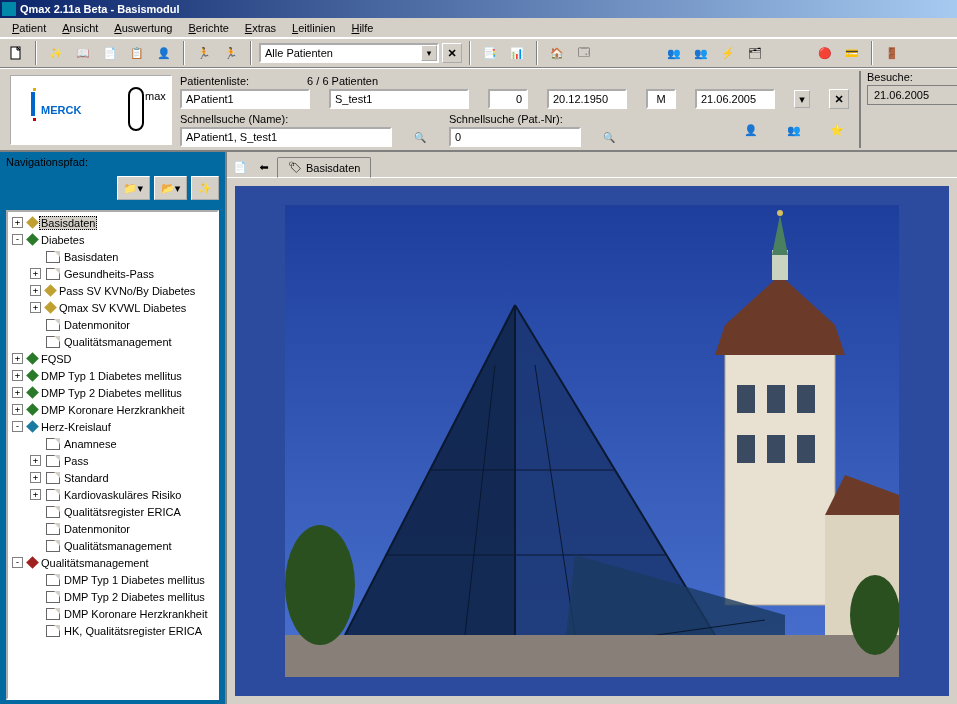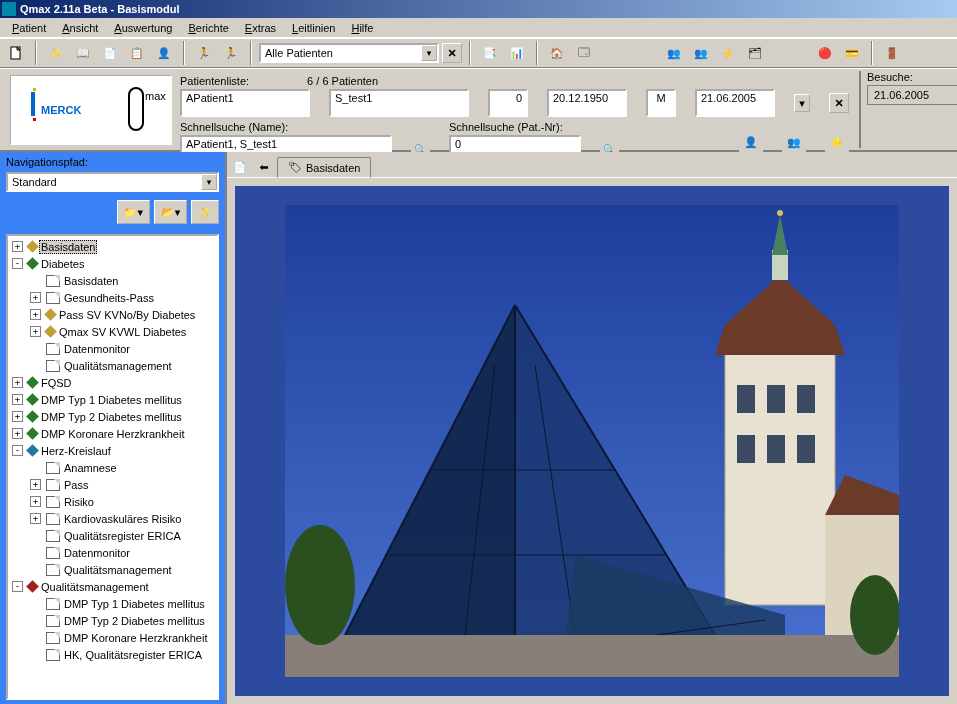--- a/index.html
+++ b/index.html
@@ -13,24 +13,24 @@
 .tbtn { width:24px; height:24px; border:1px solid #d4d0c8; display:inline-flex; align-items:center; justify-content:center; background:#d4d0c8; cursor:default;}
 .tsep { width:2px; height:24px; border-left:1px solid #808080; border-right:1px solid #fff; margin:0 4px; }
 .combo { height:20px; border:2px inset #fff; background:#fff; display:inline-flex; align-items:center; min-width:120px;}
 .combo input { border:none; flex:1; padding:0 4px; font-size:11px; outline:none;}
 .combo .arrow { width:16px; height:16px; background:#d4d0c8; border:1px outset #fff; display:flex; align-items:center; justify-content:center;}
 .combo .arrow::after{content:"▾"; font-size:9px;}
 .header-row { background:#d4d0c8; padding:2px 6px; display:flex; border-top:1px solid #fff;}
 .logo-box { width:172px; height:70px; border:1px inset #fff; background:#fff; display:flex; align-items:center; justify-content:center; margin:4px; }
 .field-area { flex:1; padding:2px 4px; }
 .field-label { font-size:11px; }
-.inset-field { border:2px inset #fff; background:#fff; height:28px; padding:1px 4px; display:flex; font-size:11px;}
+.inset-field { border:2px inset #fff; background:#fff; height:20px; padding:1px 4px; display:flex; align-items:center; font-size:11px;}
 .row { display:flex; gap:19px; margin-top:2px; align-items:center;}
 .main { display:flex; height: calc(704px - 18px - 20px - 30px - 82px); border-top:2px solid #808080;}
-.leftpane { width:227px; background:#3b82f6; display:flex; flex-direction:column; border-right:2px solid #808080;justify-content:space-between;}
+.leftpane { width:227px; background:#0369a1; display:flex; flex-direction:column; border-right:2px solid #808080;justify-content:space-between;}
 .nav-label { padding:4px 6px 2px 6px; }
 .nav-combo { margin:2px 6px; }
 .nav-btns { display:flex; justify-content:flex-end; gap:4px; padding:6px; }
 .navbtn { height:24px; border:1px outset #fff; background:#d4d0c8; padding:0 6px; display:inline-flex; align-items:center; gap:2px; cursor:default;}
 .tree { flex:1; margin:4px 6px 4px 6px; border:2px inset #fff; background:#fff; overflow:auto; padding:2px; }
 .tree-item { display:flex; align-items:center; height:17px; white-space:nowrap; cursor:default;}
 .pm { width:11px; height:11px; border:1px solid #808080; background:#fff; display:inline-flex; align-items:center; justify-content:center; font-size:9px; line-height:9px; margin-right:2px; font-family:monospace;}
 .pm.blank { border:none; background:transparent; }
 .ticon { width:14px; height:12px; margin:0 3px; display:inline-block; }
 .ticon.diamond { transform:rotate(45deg); width:9px; height:9px; }
@@ -181,24 +181,20 @@
     <div class="row" style="margin-top:18px;justify-content:flex-end">
       <span class="tbtn">📋</span>
     </div>
   </div>
 </div>
 
 <div class="main">
 
   <div class="leftpane">
     <div class="nav-label">Navigationspfad:</div>
-    <div class="combo nav-combo">
-      <input value="Standard" style="">
-      <span class="arrow"></span>
-    </div>
     <div class="nav-btns">
       <span class="navbtn">📁▾</span>
       <span class="navbtn">📂▾</span>
       <span class="navbtn">✨</span>
     </div>
     <div class="tree" id="tree">
         <div class="tree-item sel" style="padding-left: 2px;">
           <span class="pm">+</span>
           <span class="ticon diamond" style="background: rgb(192, 160, 48);"></span>
           <span class="lbl">Basisdaten</span>
@@ -269,21 +265,21 @@
           <span class="lbl">Anamnese</span>
         </div>
         <div class="tree-item" style="padding-left: 20px;">
           <span class="pm">+</span>
           <span class="ticon page"></span>
           <span class="lbl">Pass</span>
         </div>
         <div class="tree-item" style="padding-left: 20px;">
           <span class="pm">+</span>
           <span class="ticon page"></span>
-          <span class="lbl">Risiko</span>
+          <span class="lbl">Standard</span>
         </div>
         <div class="tree-item" style="padding-left: 20px;">
           <span class="pm">+</span>
           <span class="ticon page"></span>
           <span class="lbl">Kardiovaskuläres Risiko</span>
         </div>
         <div class="tree-item" style="padding-left: 20px;">
           <span class="pm blank"></span>
           <span class="ticon page"></span>
           <span class="lbl">Qualitätsregister ERICA</span>

